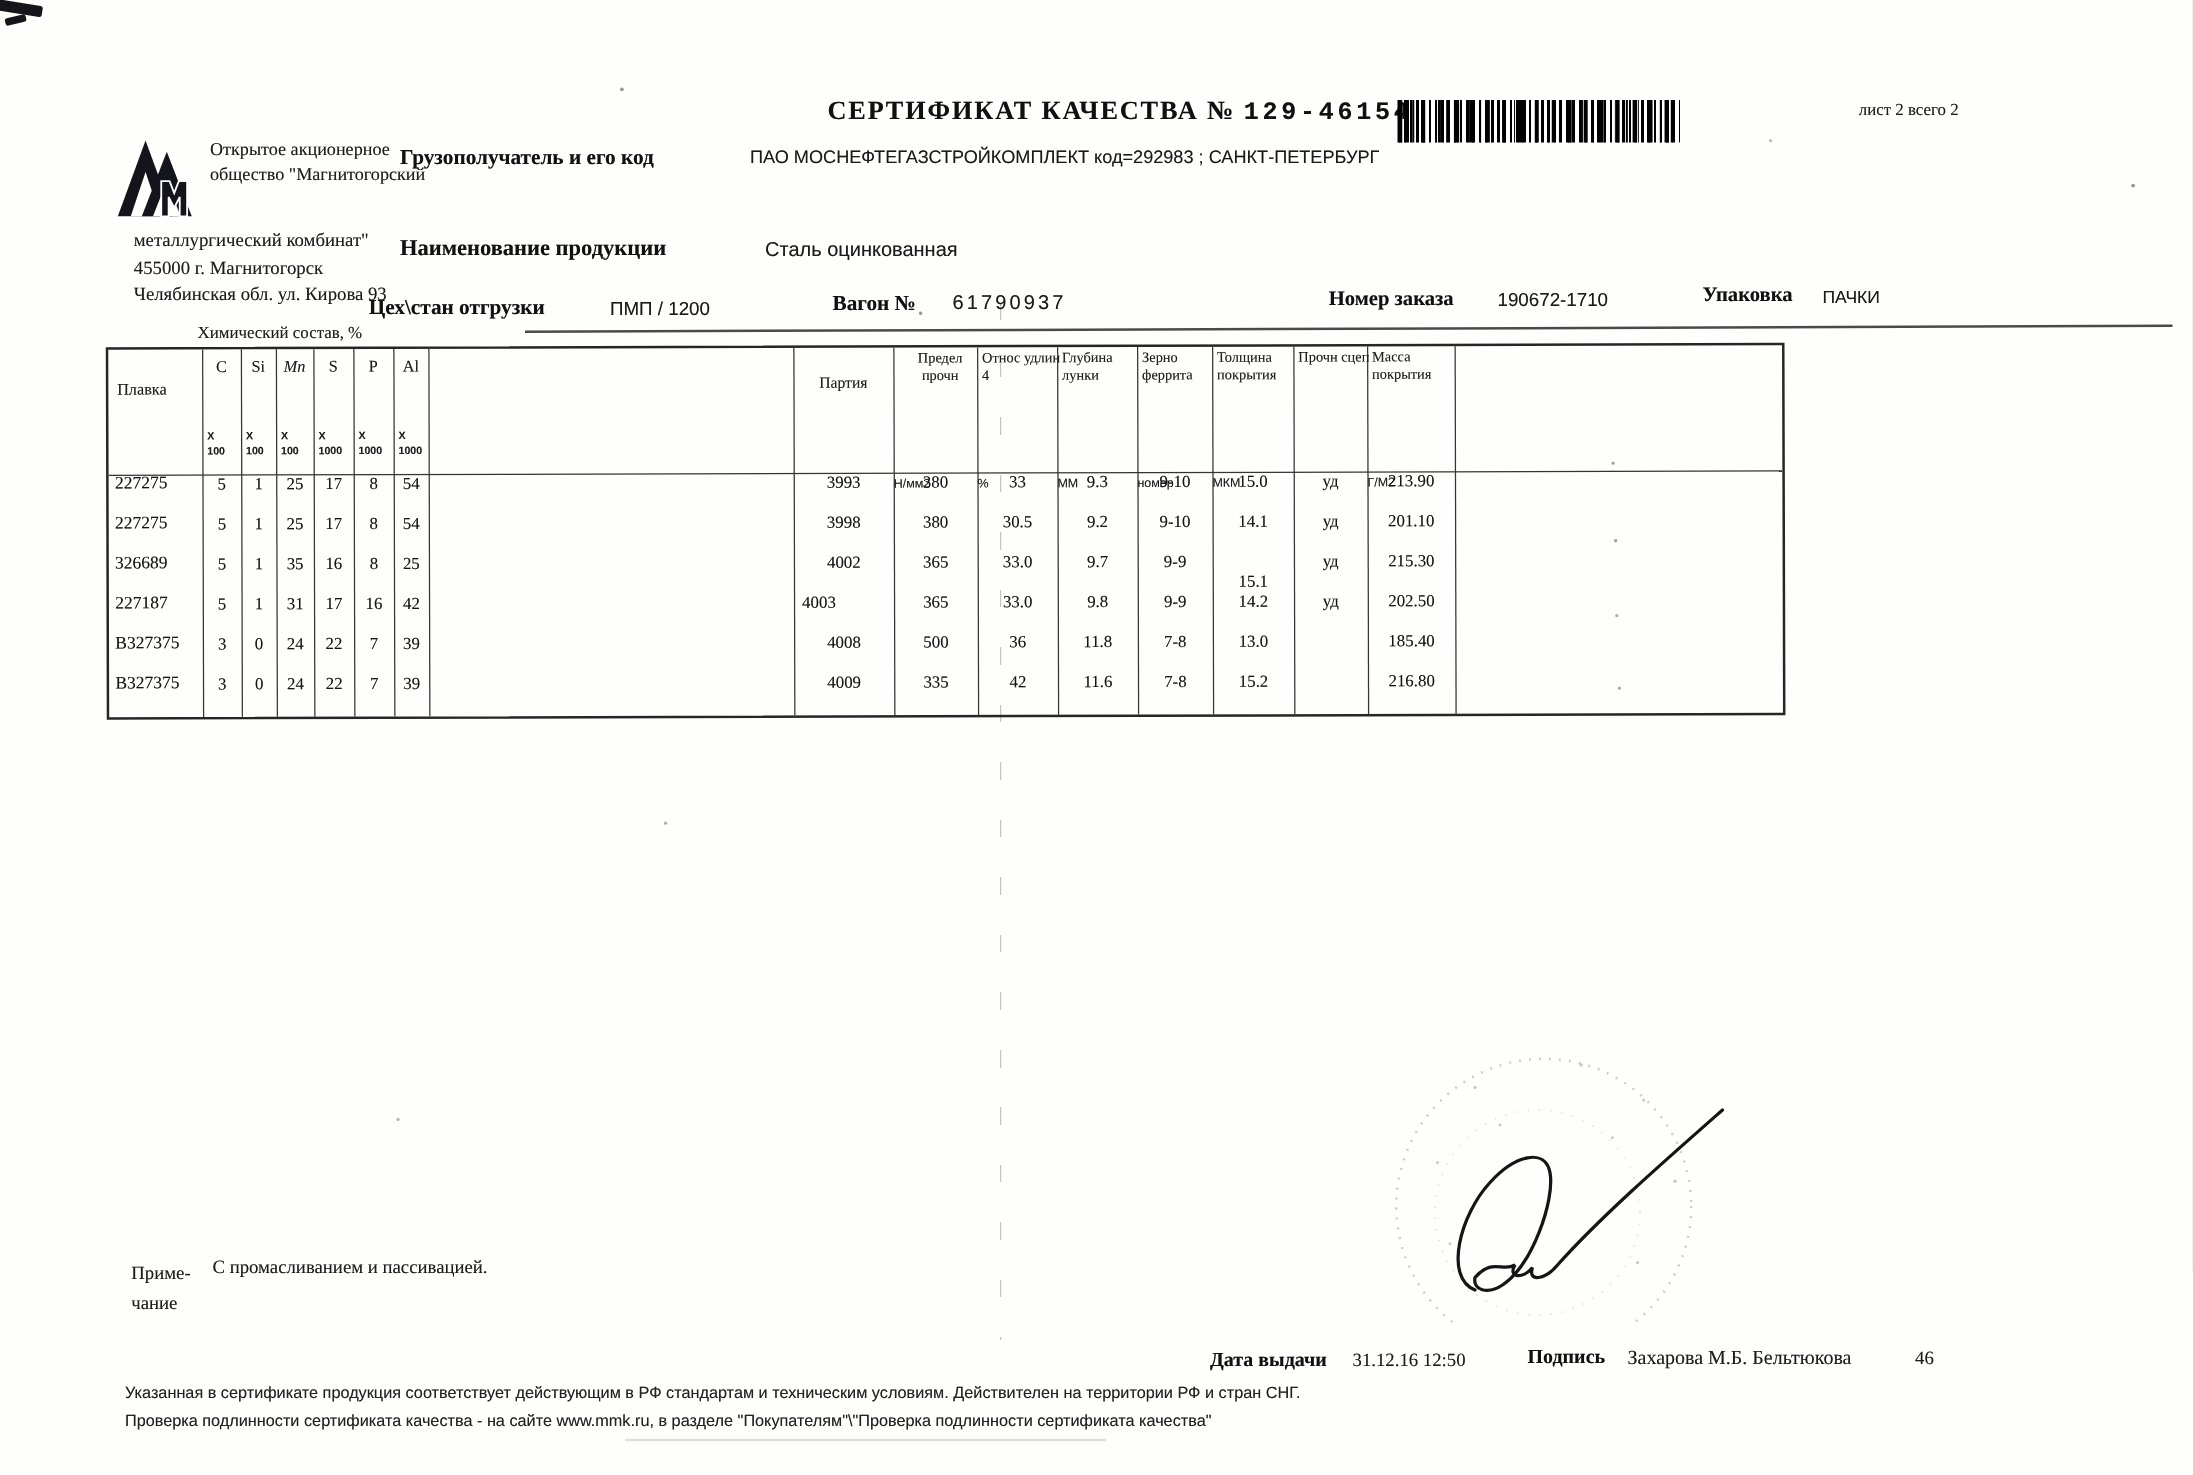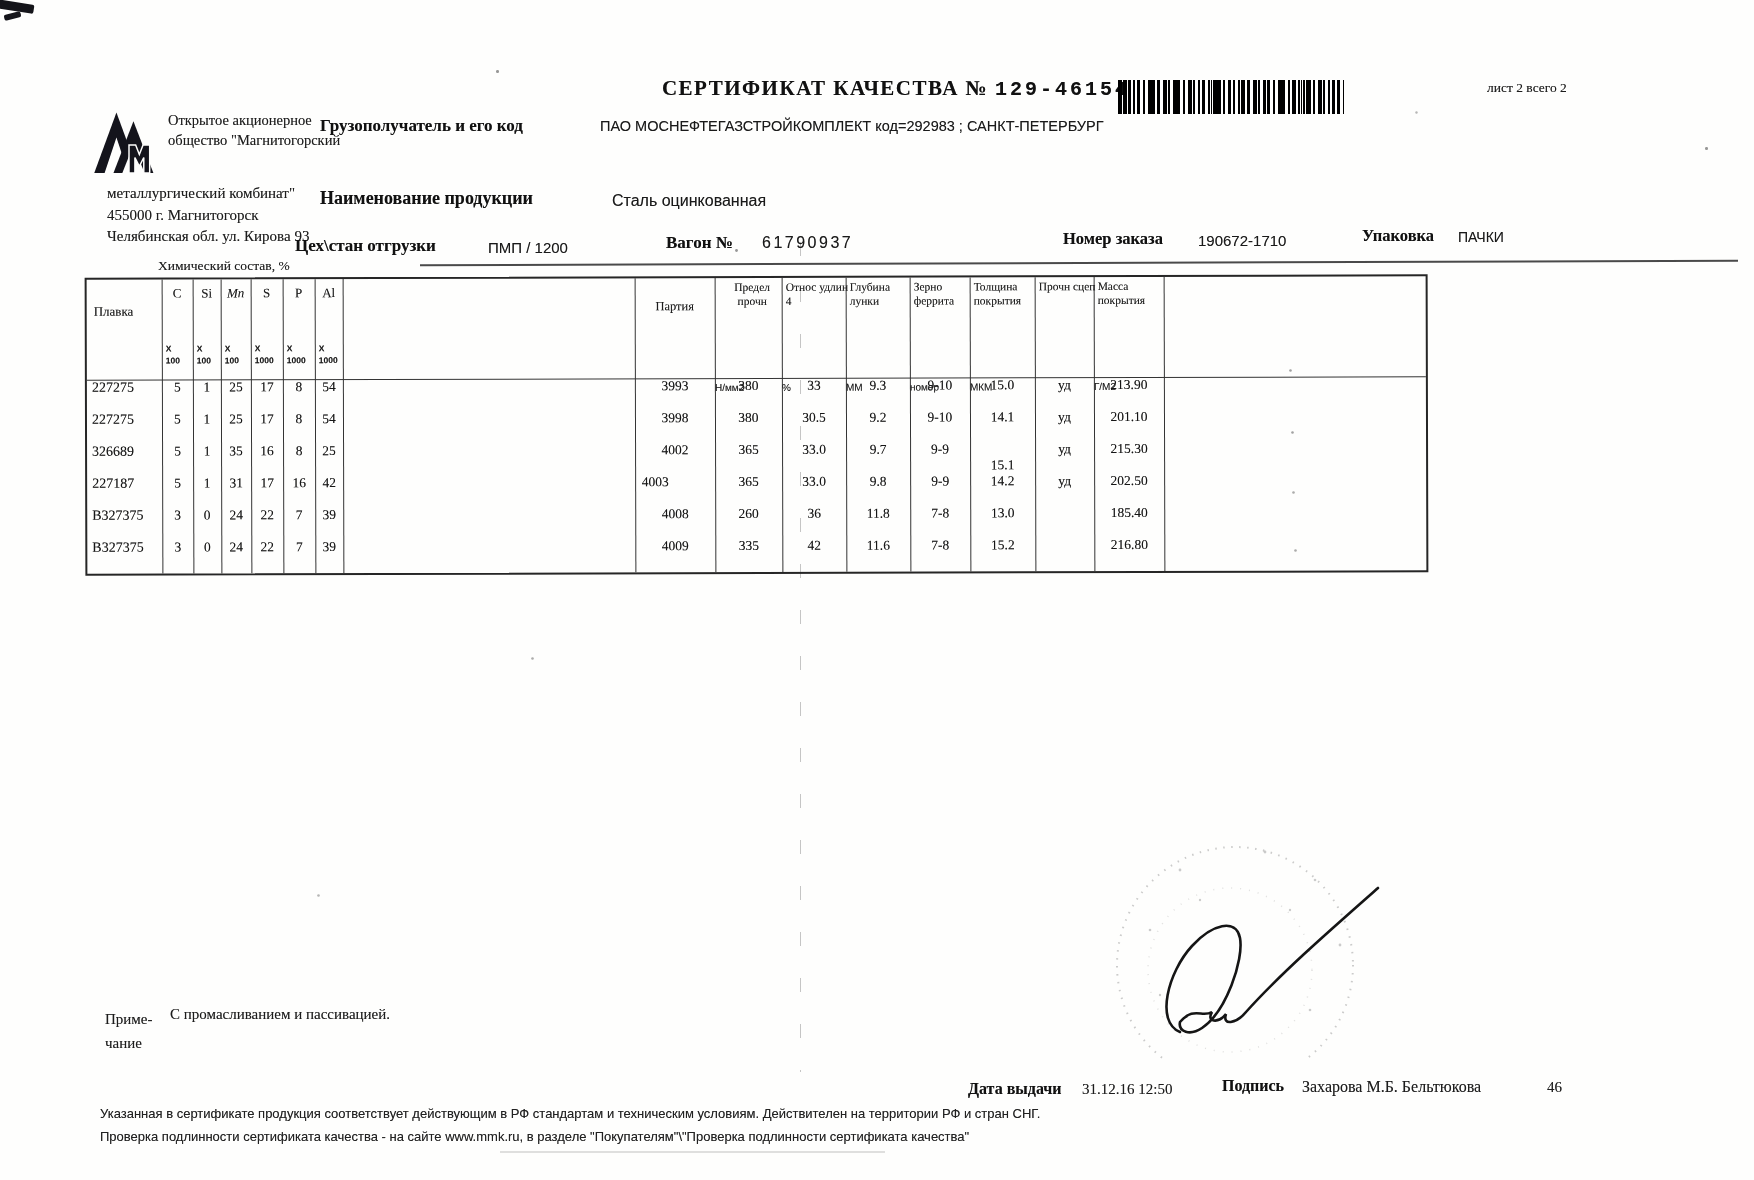--- a/index.html
+++ b/index.html
@@ -234,21 +234,21 @@
       <div class="tcell" style="left: 948px; top: 196px; width: 59px;">уд</div>
       <div class="tcell" style="left: 1007px; top: 196px; width: 70px;">202.50</div>
       <div class="tcell left" style="left: 2px; top: 228px; width: 71px;">В327375</div>
       <div class="tcell" style="left: 75px; top: 228px; width: 31px;">3</div>
       <div class="tcell" style="left: 106px; top: 228px; width: 28px;">0</div>
       <div class="tcell" style="left: 134px; top: 228px; width: 30px;">24</div>
       <div class="tcell" style="left: 164px; top: 228px; width: 32px;">22</div>
       <div class="tcell" style="left: 196px; top: 228px; width: 32px;">7</div>
       <div class="tcell" style="left: 228px; top: 228px; width: 28px;">39</div>
       <div class="tcell" style="left: 548px; top: 228px; width: 80px;">4008</div>
-      <div class="tcell" style="left: 628px; top: 228px; width: 67px;">260</div>
+      <div class="tcell" style="left: 628px; top: 228px; width: 67px;">500</div>
       <div class="tcell" style="left: 695px; top: 228px; width: 64px;">36</div>
       <div class="tcell" style="left: 759px; top: 228px; width: 64px;">11.8</div>
       <div class="tcell" style="left: 823px; top: 228px; width: 60px;">7-8</div>
       <div class="tcell" style="left: 883px; top: 228px; width: 65px;">13.0</div>
       <div class="tcell" style="left: 948px; top: 228px; width: 59px;"></div>
       <div class="tcell" style="left: 1007px; top: 228px; width: 70px;">185.40</div>
       <div class="tcell left" style="left: 2px; top: 260px; width: 71px;">В327375</div>
       <div class="tcell" style="left: 75px; top: 260px; width: 31px;">3</div>
       <div class="tcell" style="left: 106px; top: 260px; width: 28px;">0</div>
       <div class="tcell" style="left: 134px; top: 260px; width: 30px;">24</div>
@@ -287,17 +287,17 @@
   <div class="abs serif" style="top:1007px;left:105px;font-size:15px;line-height:24px;">
     <div>Приме-</div>
     <div>чание</div>
   </div>
   <div class="abs serif" style="top:1006px;left:170px;font-size:15px;">С промасливанием и пассивацией.</div>
 
   <div class="abs lab" style="top:1080px;left:968px;font-size:16px;">Дата выдачи</div>
   <div class="abs serif" style="top:1081px;left:1082px;font-size:15px;">31.12.16 12:50</div>
   <div class="abs lab" style="top:1077px;left:1222px;font-size:16px;">Подпись</div>
   <div class="abs serif" style="top:1078px;left:1302px;font-size:16px;">Захарова М.Б. Бельтюкова</div>
-  <div class="abs serif" style="top:1079px;left:1532px;font-size:15px;margin-left:15px;">46</div>
+  <div class="abs serif" style="top:1079px;left:1532px;font-size:15px;">46</div>
   <div class="abs legal" style="top:1129px;left:100px;">Проверка подлинности сертификата качества - на сайте www.mmk.ru, в разделе "Покупателям"\"Проверка подлинности сертификата качества"</div>
   <div class="abs legal" style="top:1106px;left:100px;">Указанная в сертификате продукция соответствует действующим в РФ стандартам и техническим условиям. Действителен на территории РФ и стран СНГ.</div>
 
 </div>
 
 </body></html>

